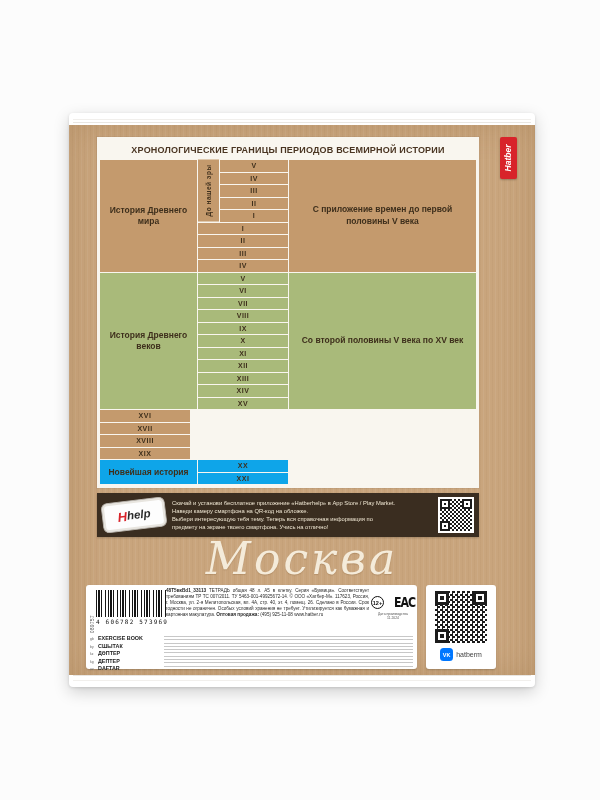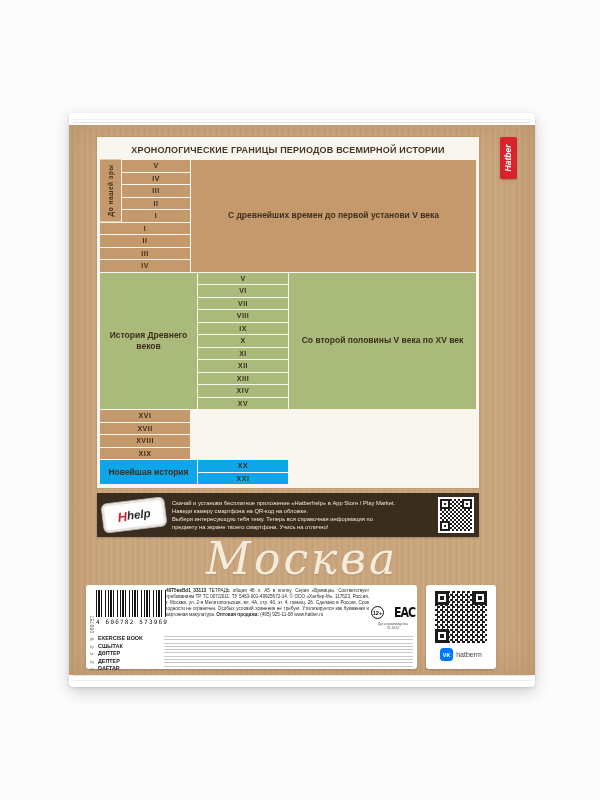--- a/index.html
+++ b/index.html
@@ -73,21 +73,21 @@
   .sticker-top { display:flex; gap:4px; height:45px; }
   .bc-block { width:72px; display:flex; gap:1px; flex:0 0 auto; }
   .serial { writing-mode:vertical-rl; transform:rotate(180deg); font-size:4.5px; color:#444; letter-spacing:.5px; }
   .bc-right { flex:1; }
   .bars { height:27px; margin-top:2px;
     background:repeating-linear-gradient(90deg, #151515 0 1px, #fff 1px 2px, #151515 2px 4px, #fff 4px 5px, #151515 5px 6px, #fff 6px 9px, #151515 9px 10px, #fff 10px 12px); }
   .bc-num { font-family:"DejaVu Sans Mono", monospace; font-size:6px; letter-spacing:1.2px; color:#111; white-space:nowrap; margin-top:1px; }
   .info { flex:1; font-size:4.6px; line-height:6px; color:#2b2b2b; text-align:justify; }
   .info b { font-size:4.7px; }
   .badges { width:40px; flex:0 0 auto; display:flex; flex-direction:column; align-items:center; }
-  .badge-row { display:flex; align-items:center; gap:10px; margin-top:18px; }
+  .badge-row { display:flex; align-items:center; gap:10px; margin-top:8px; }
   .age { width:13px; height:13px; border:1px solid #111; border-radius:50%; font-size:5.5px; font-weight:bold;
     display:flex; align-items:center; justify-content:center; color:#111; }
   .eac { font-size:11px; font-weight:bold; color:#111; letter-spacing:-1px; transform:scaleY(1.25); font-family:"DejaVu Sans", sans-serif; }
   .prod { margin-top:3px; text-align:center; }
   .prod span { display:block; font-size:3.4px; color:#555; line-height:4.4px; }
   .sticker-bottom { display:flex; gap:4px; margin-top:2px; }
   .langs { width:70px; flex:0 0 auto; }
   .lang { display:flex; align-items:baseline; gap:2px; line-height:6.6px; }
   .lc { font-size:3.4px; color:#666; width:6px; flex:0 0 auto; }
   .lw { font-size:5.4px; font-weight:bold; color:#222; white-space:nowrap; }
@@ -107,37 +107,38 @@
   <div class="notebook">
     <div class="pages pages-top"></div>
     <div class="pages pages-bottom"></div>
 
     <div class="cover">
 
       <div class="table-card">
         <div class="table-title">ХРОНОЛОГИЧЕСКИЕ ГРАНИЦЫ ПЕРИОДОВ ВСЕМИРНОЙ ИСТОРИИ</div>
         <div class="tbody" id="table-body">
             <div class="section theme-tan">
+              <div class="cell period">История Древнего мира</div>
               <div class="col-centuries">
                 <div class="bce-block">
                   <div class="cell bce">До нашей эры</div>
                   <div class="bce-col">
                     <div class="cell crow">V</div>
                     <div class="cell crow">IV</div>
                     <div class="cell crow">III</div>
                     <div class="cell crow">II</div>
                     <div class="cell crow">I</div>
                   </div>
                 </div>
                 <div class="cell crow">I</div>
                 <div class="cell crow">II</div>
                 <div class="cell crow">III</div>
                 <div class="cell crow">IV</div>
               </div>
-              <div class="cell range">С древнейших времен до первой установи V века</div>
+              <div class="cell range">С приложение времен до первой половины V века</div>
             </div>
             <div class="section theme-green">
               <div class="cell period">История Древнего веков</div>
               <div class="col-centuries">
                 <div class="cell crow">V</div>
                 <div class="cell crow">VI</div>
                 <div class="cell crow">VII</div>
                 <div class="cell crow">VIII</div>
                 <div class="cell crow">IX</div>
                 <div class="cell crow">X</div>

